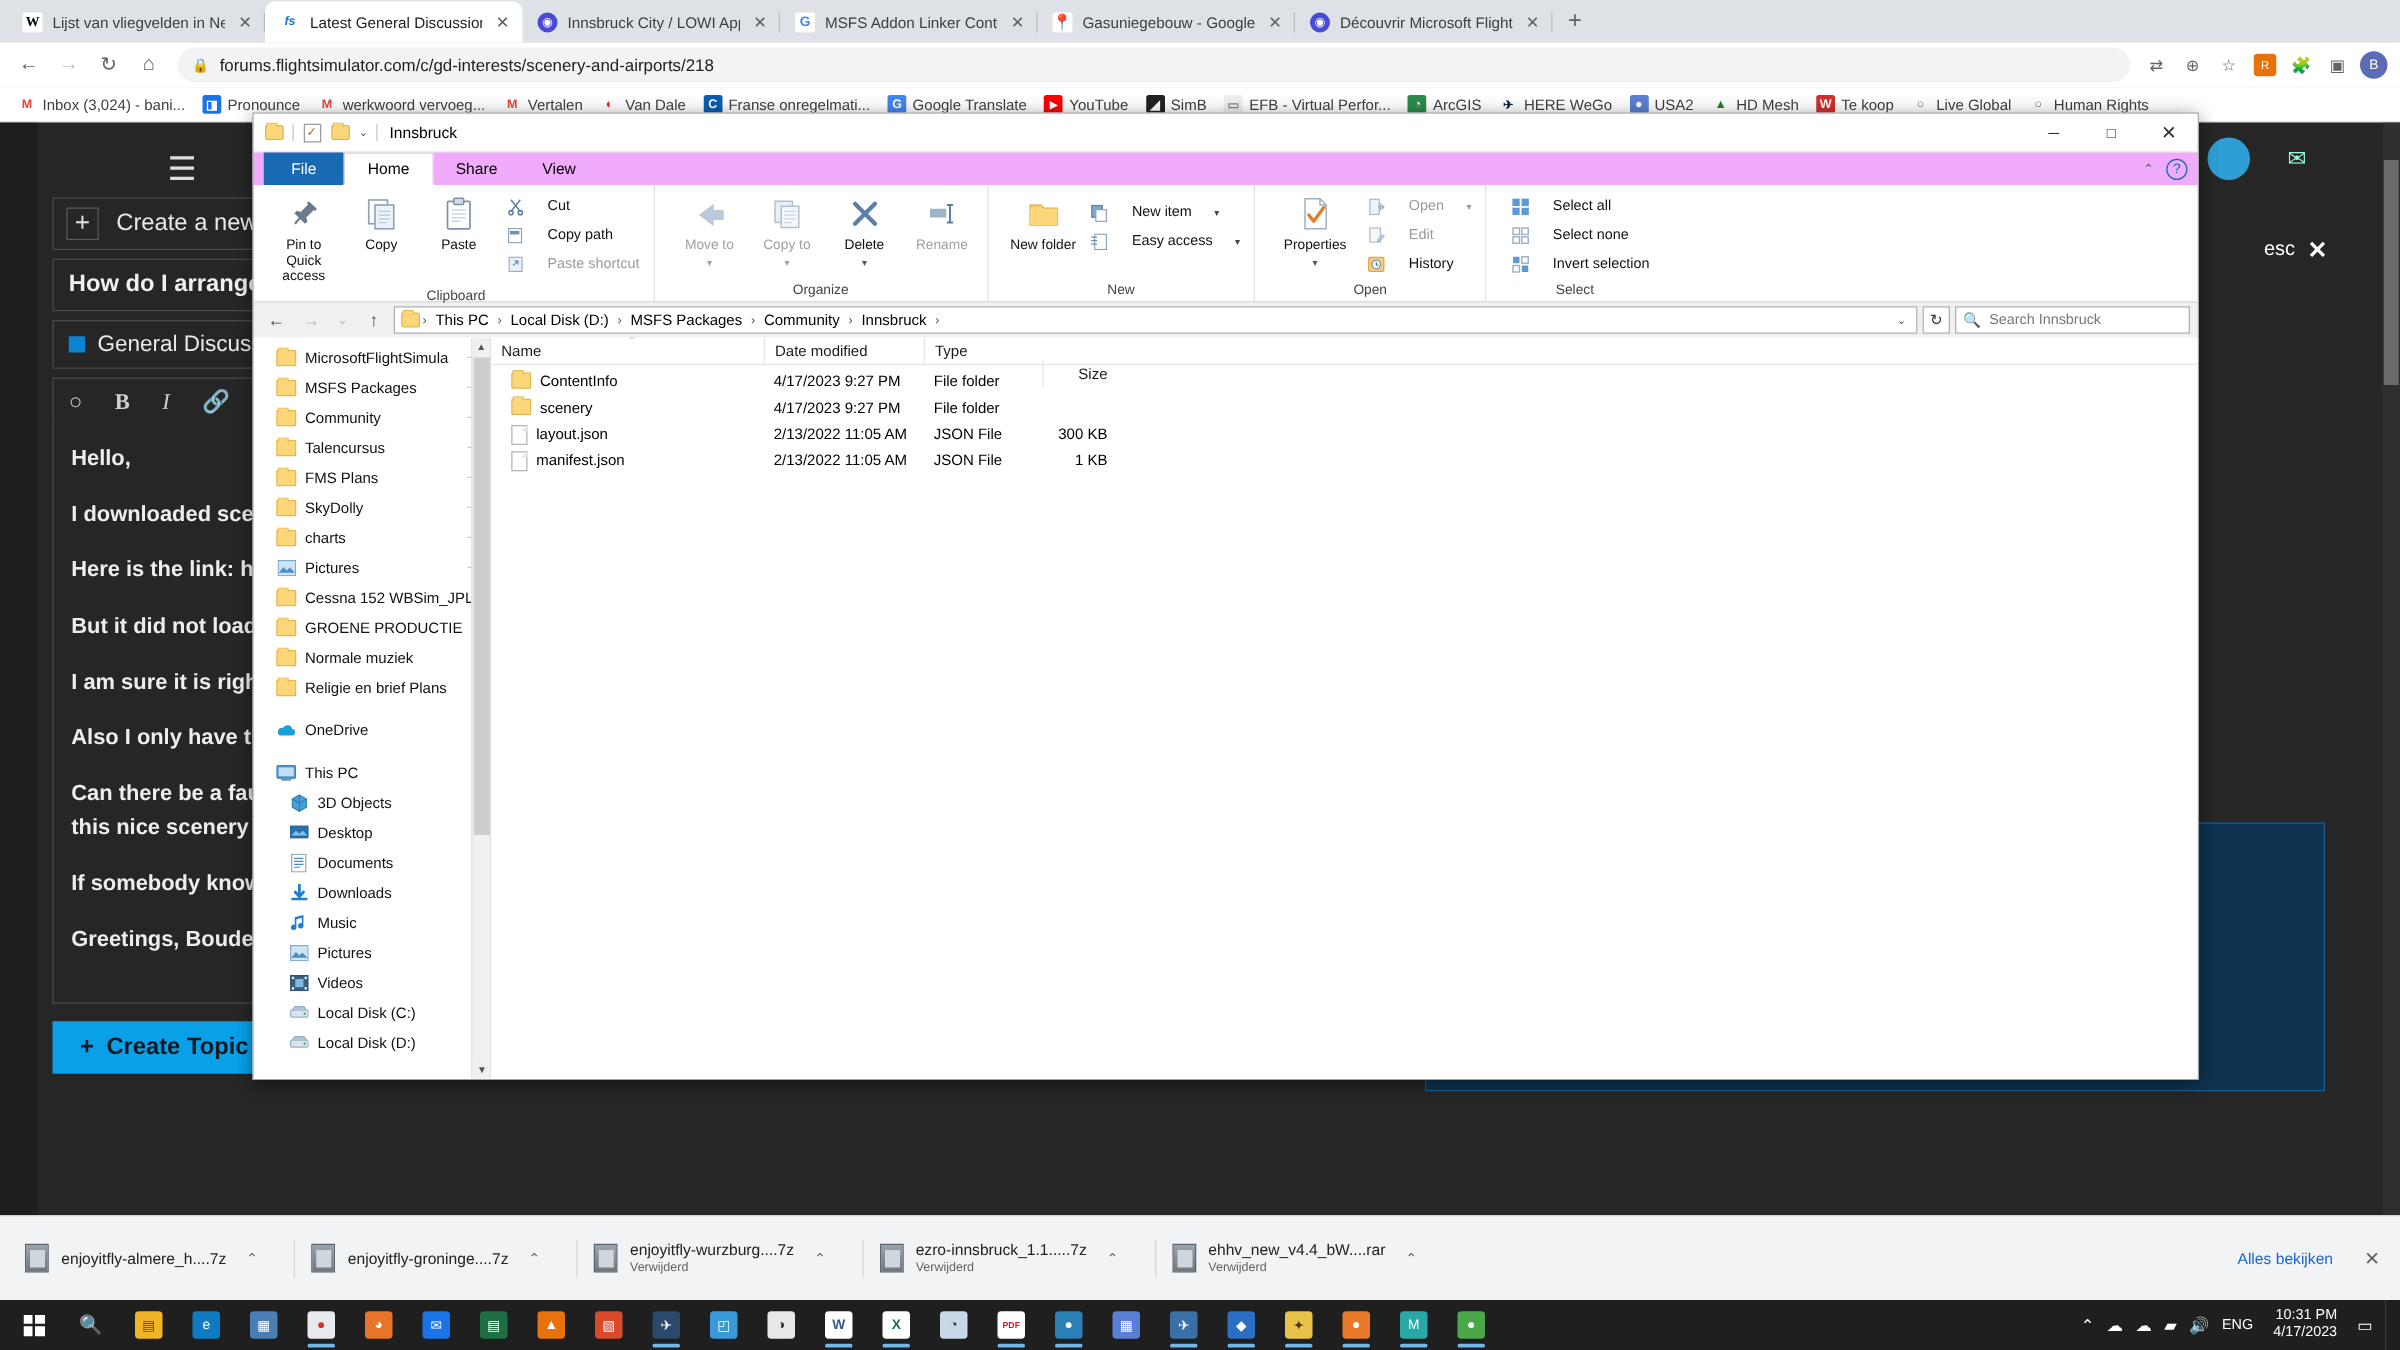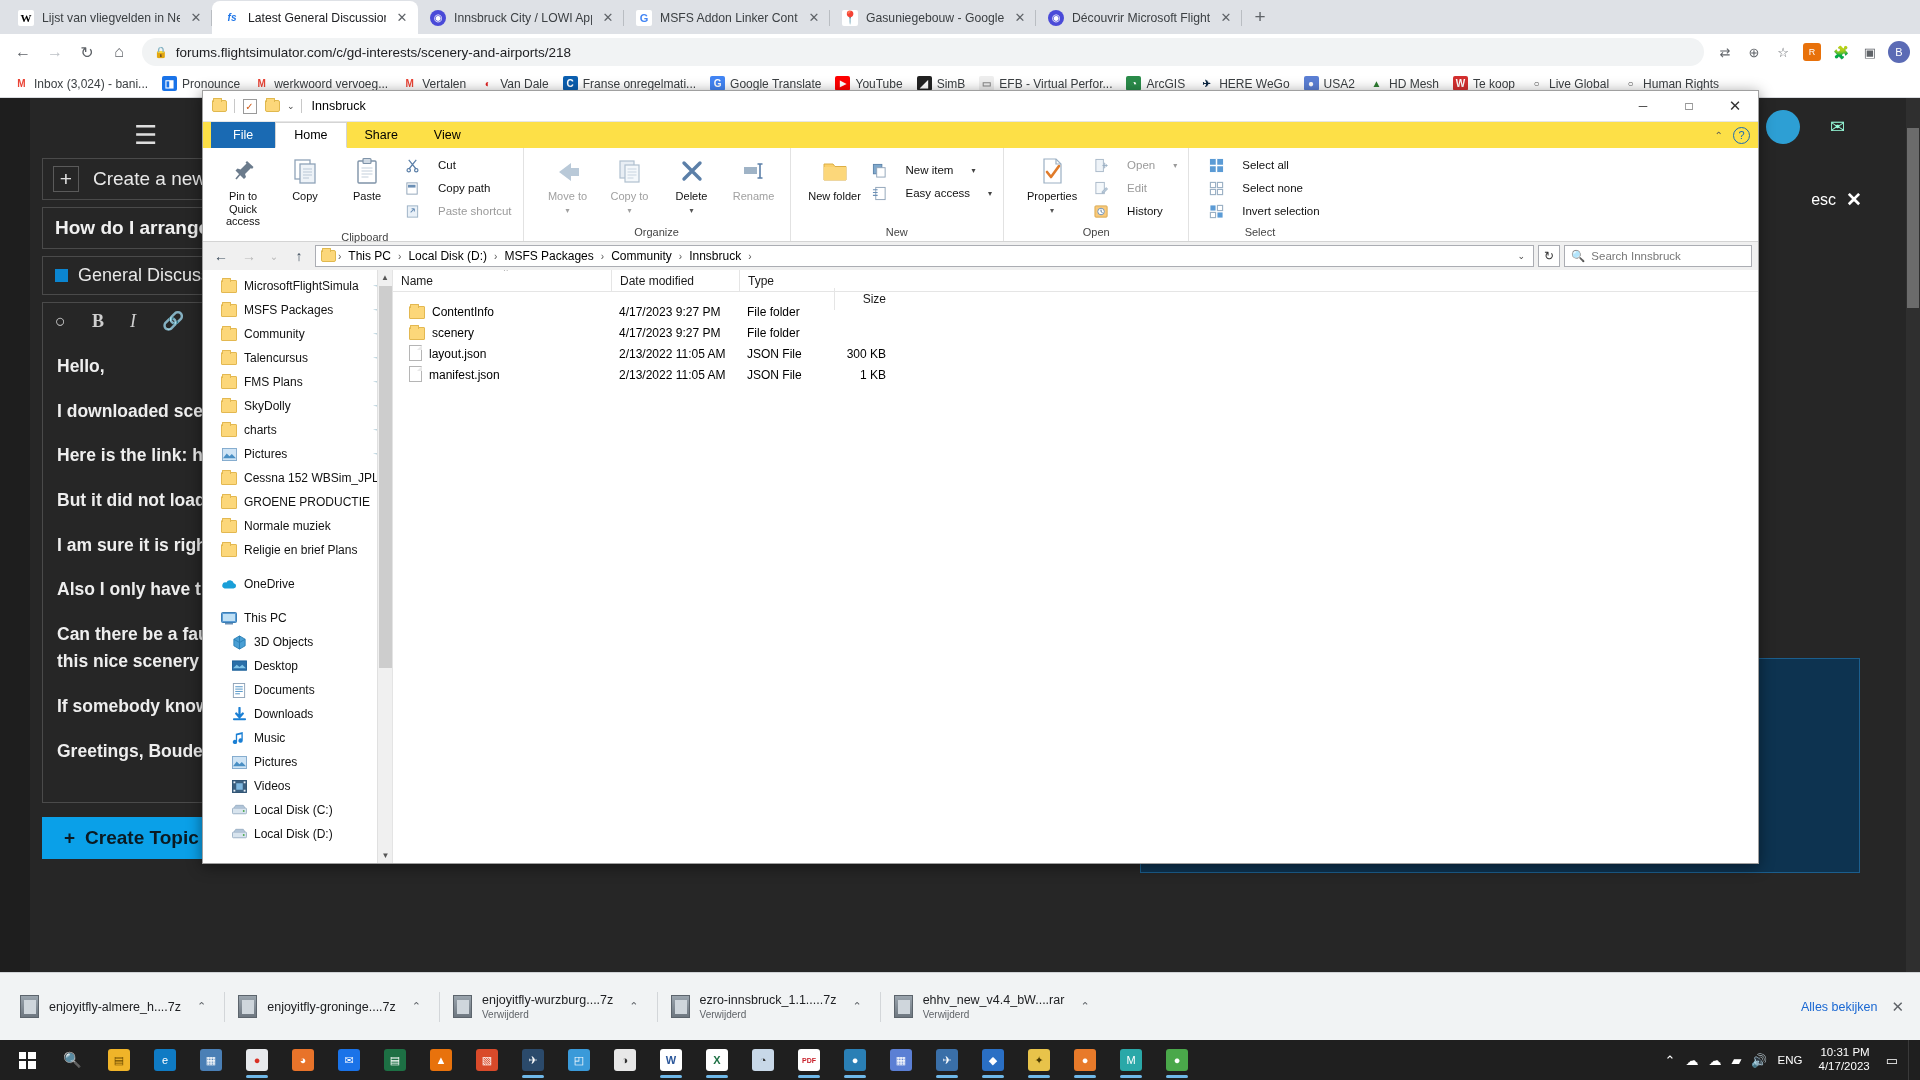--- a/index.html
+++ b/index.html
@@ -136,21 +136,21 @@
   .qat-sep { width: 1px; height: 14px; background: #c8c8c8; }
   .qat-check { width: 14px; height: 15px; border: 1px solid #9a9a9a; background: #fff;
     display:flex; align-items:center; justify-content:center; font-size: 10px; color: #d05a16; }
   .qat-caret { font-size: 9px; color: #444; }
   .ex-title { margin-left: 10px; font-size: 12.5px; }
   .ex-winbtns { margin-left: auto; display: flex; height: 31px; }
   .ex-winbtn { width: 46px; display: flex; align-items: center; justify-content: center;
     font-size: 12px; color: #333; }
   .ex-winbtn.close { font-size: 15px; }
 
-  .ex-ribbon-tabs { height: 26px; background: #fde047; display: flex; align-items: stretch;
+  .ex-ribbon-tabs { height: 26px; background: #f0abfc; display: flex; align-items: stretch;
     padding-left: 8px; font-size: 12.5px; position: relative; }
   .rb-tab { padding: 0 18px; display: flex; align-items: center; }
   .rb-tab.file { background: #1a6ab3; color: #fff; font-weight: normal; padding: 0 22px; }
   .rb-tab.sel { background: #fff; border: 1px solid #d4d4d4; border-bottom-color: #fff;
     position: relative; z-index: 2; }
   .rb-right { margin-left: auto; display: flex; align-items: center; gap: 10px; padding-right: 8px; }
   .rb-caret { font-size: 10px; color: #555; }
   .rb-help { width: 17px; height: 17px; border-radius: 50%; border: 1px solid #1a6ab3;
     color: #1a6ab3; display:flex; align-items:center; justify-content:center; font-size: 11px; }
 
@@ -208,21 +208,21 @@
     color: #1a1a1a; border-bottom: 1px solid #e5e5e5; }
   .col { padding: 0 8px; position: relative; height: 22px; display: flex; align-items: center; }
   .col + .col { border-left: 1px solid #e5e5e5; }
   .col-name { width: 218px; }
   .col-date { width: 128px; }
   .col-type { width: 95px; }
   .col-size { width: 60px; justify-content: flex-end; margin-top: 36px; }
   .sort-arrow { position: absolute; left: 50%; top: -3px; font-size: 9px; color: #777; }
   .rows { padding-top: 6px; }
   .frow { height: 21px; display: flex; align-items: center; font-size: 12px; color: #000; }
-  .fcell { padding: 0 8px; display: flex; align-items: flex-end; gap: 7px; height: 21px; }
+  .fcell { padding: 0 8px; display: flex; align-items: flex-start; gap: 7px; height: 21px; }
   .fcell.name { width: 218px; padding-left: 16px; }
   .fcell.date { width: 128px; }
   .fcell.type { width: 95px; }
   .fcell.size { width: 60px; justify-content: flex-end; }
   .folder-ico { width: 16px; height: 13px; background: #fcd77a; border: 1px solid #e3b851;
     border-radius: 1px; position: relative; flex: none; }
   .folder-ico::before { content:""; position:absolute; left:0; top:-3px; width:7px; height:3px;
     background:#fcd77a; border:1px solid #e3b851; border-bottom:none; border-radius:1px 1px 0 0; }
   .file-ico { width: 13px; height: 16px; background: #fff; border: 1px solid #b5b5b5;
     position: relative; flex: none; }
@@ -231,21 +231,21 @@
 
   .ex-status { height: 25px; background: #f0f0f0; border-top: 1px solid #dcdcdc;
     display: flex; align-items: center; padding: 0 10px; font-size: 11.5px; color: #222; }
   .status-views { margin-left: auto; display: flex; gap: 4px; align-items: center; }
   .vbtn { width: 20px; height: 18px; display:flex; align-items:center; justify-content:center; }
   .vbtn.active { background: #cce4f7; border: 1px solid #7aa9d0; }
 
   
   .dl-shelf { position: absolute; left: 0; right: 0; bottom: 40px; height: 68px;
     background: #f1f3f4; border-top: 1px solid #d0d3d6; display: flex;
-    align-items: center; padding: 15px 6px; gap: 4px; }
+    align-items: center; padding: 15px 6px; gap: 15px; }
   .dl-item { display: flex; align-items: center; gap: 10px; padding: 0 14px;
     height: 46px; position: relative; min-width: 170px; }
   .dl-item + .dl-item::before { content:""; position: absolute; left: 0; top: 8px;
     height: 30px; width: 1px; background: #d3d6d9; }
   .dl-ico { width: 19px; height: 23px; background: linear-gradient(#9aa4ad,#6e7780);
     border: 1px solid #5c646c; flex: none; position: relative; }
   .dl-ico::after { content:""; position:absolute; left:3px; top:4px; width:12px; height:14px;
     background: #cfd6dc; }
   .dl-text { display: flex; flex-direction: column; gap: 2px; }
   .dl-name { font-size: 12.5px; color: #202124; white-space: nowrap; }

